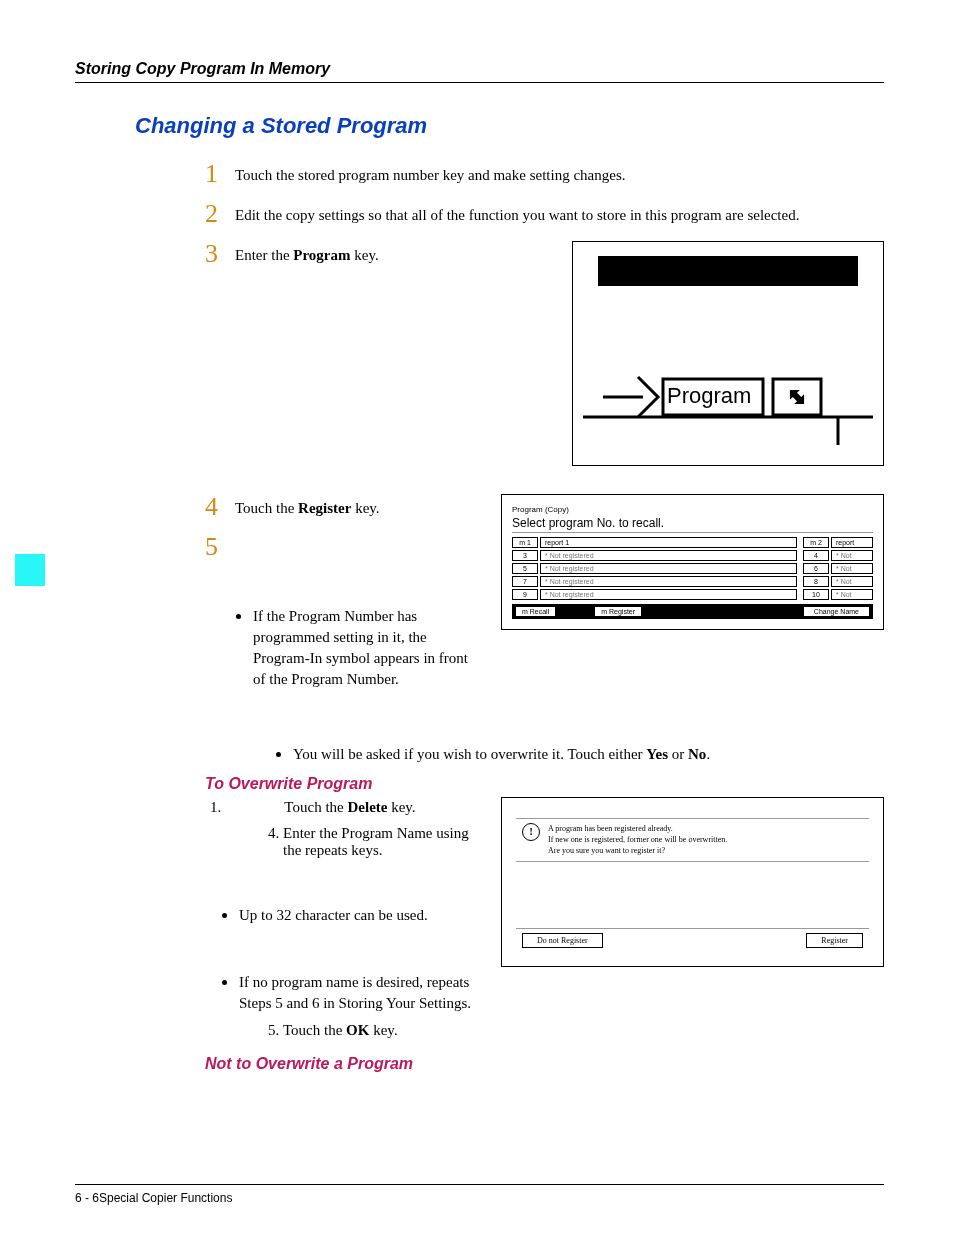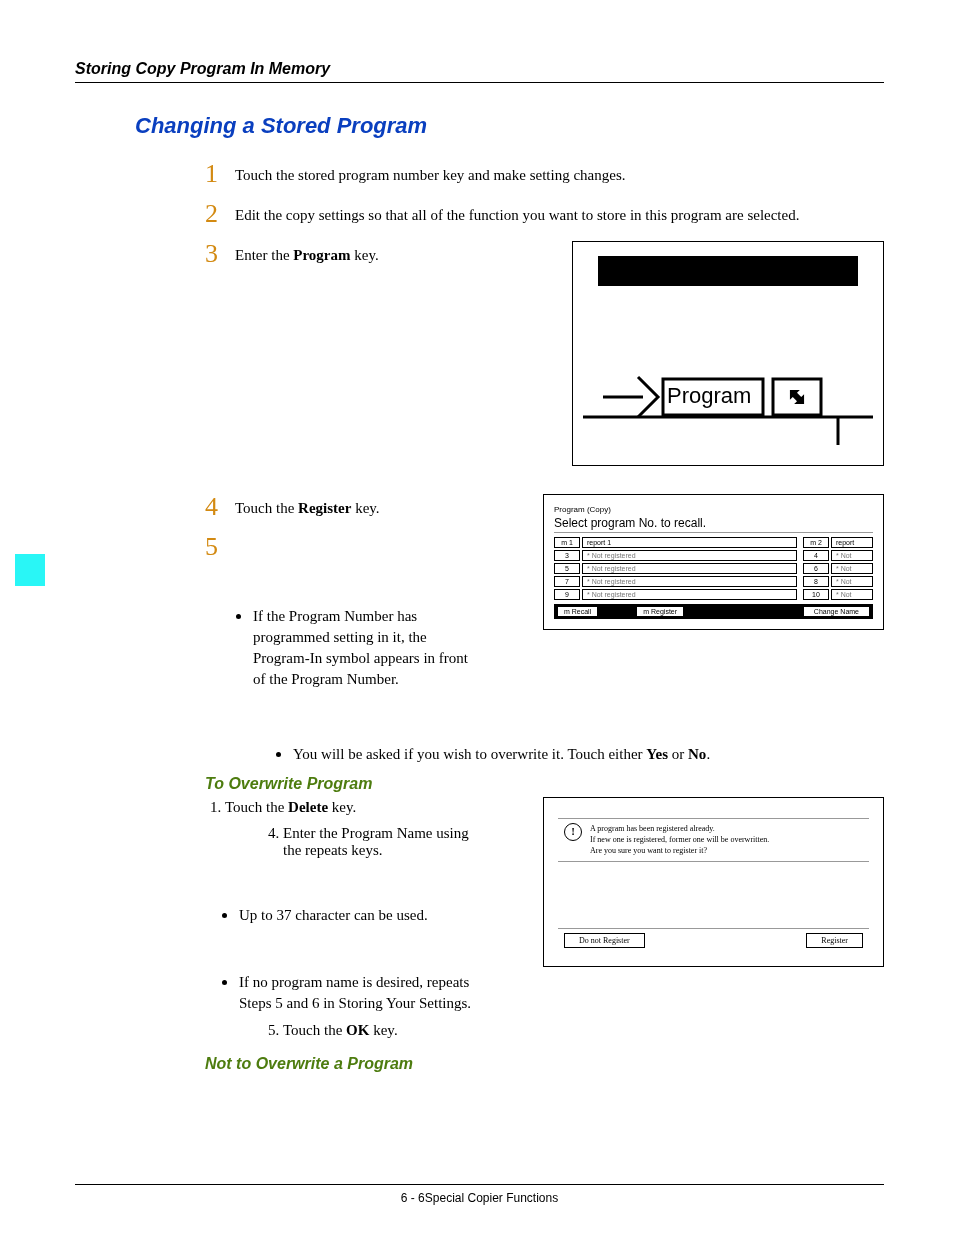--- a/index.html
+++ b/index.html
@@ -39,21 +39,21 @@
     font-style: italic;
     font-weight: bold;
     color: #0a3fbf;
     font-size: 22px;
     margin: 0 0 22px 60px;
   }
   .h3 {
     font-family: Arial, Helvetica, sans-serif;
     font-style: italic;
     font-weight: bold;
-    color: #4d7c0f;
+    color: #be185d;
     font-size: 16px;
     margin: 10px 0 4px 0;
   }
   .content-indent { margin-left: 130px; }
   .steps { }
   .step {
     display: flex;
     align-items: flex-start;
     margin-bottom: 14px;
   }
@@ -104,21 +104,21 @@
     position: absolute;
     left: 84px; top: 18px;
     font-family: Arial, Helvetica, sans-serif;
     font-size: 22px;
   }
   .bullets { margin: 2px 0 0 0; padding: 0 0 0 18px; }
   .bullets li { margin-bottom: 8px; line-height: 1.4; margin-top: 43px; }
   .bullets li::marker { font-size: 18px; }
 
   .fig2, .fig3 {
-    width: 341px;
+    width: 383px;
     padding: 10px;
   }
   .fig2 .inner, .fig3 .inner {
     font-family: Arial, Helvetica, sans-serif;
     font-size: 8px;
   }
   .fig2 .title-row { font-size: 8px; margin-bottom: 2px; }
   .fig2 .subtitle { font-size: 12px; margin-bottom: 4px; border-bottom:1px solid #999; padding-bottom:2px;}
   .fig2 .lists { display: flex; gap: 6px; }
   .list-col { display: flex; flex-direction: column; gap: 2px; }
@@ -182,31 +182,31 @@
     padding: 4px 6px;
     border-top: 1px solid #999;
   }
   .msg-btn {
     border: 1px solid #000;
     font-size: 8px;
     padding: 2px 14px;
   }
 
   .overwrite-block, .not-overwrite-block { margin-left: 130px; }
-  ol.plain { margin: 0 0 6px 0; padding-left: 20px; }
+  ol.plain { margin: 0 0 6px 0; padding-left: 20px; text-align: center; }
   ol.plain li { line-height: 1.45; margin-bottom: 4px; }
   ol.sub { margin: 0 0 6px 58px; padding-left: 20px; }
 
   .footer {
     position: absolute;
     left: 75px; right: 70px; bottom: 30px;
     border-top: 1px solid #000;
     padding-top: 6px;
     display: flex;
-    justify-content: center;
+    justify-content: flex-start;
     font-family: Arial, Helvetica, sans-serif;
     font-size: 12px;
   }
 </style>
 </head>
 <body>
 
 <div class="page">
   <div class="cyan-tab"></div>
 
@@ -341,21 +341,21 @@
       <div style="flex:1; padding-right:20px; max-width:270px;">
         <ol class="plain">
           <li>
             <span>Touch the </span><b>Delete</b><span> key.</span>
           </li>
         </ol>
         <ol class="sub" start="4">
           <li>Enter the Program Name using the repeats keys.</li>
         </ol>
         <ul class="bullets" style="margin-left:16px;">
-          <li>Up to 37 character can be used.</li>
+          <li>Up to 32 character can be used.</li>
           <li>If no program name is desired, repeats Steps 5 and 6 in Storing Your Settings.</li>
         </ul>
         <ol class="sub" start="5">
           <li>
             <span>Touch the </span><b>OK</b><span> key.</span>
           </li>
         </ol>
       </div>
 
       <div class="fig-box fig3">

